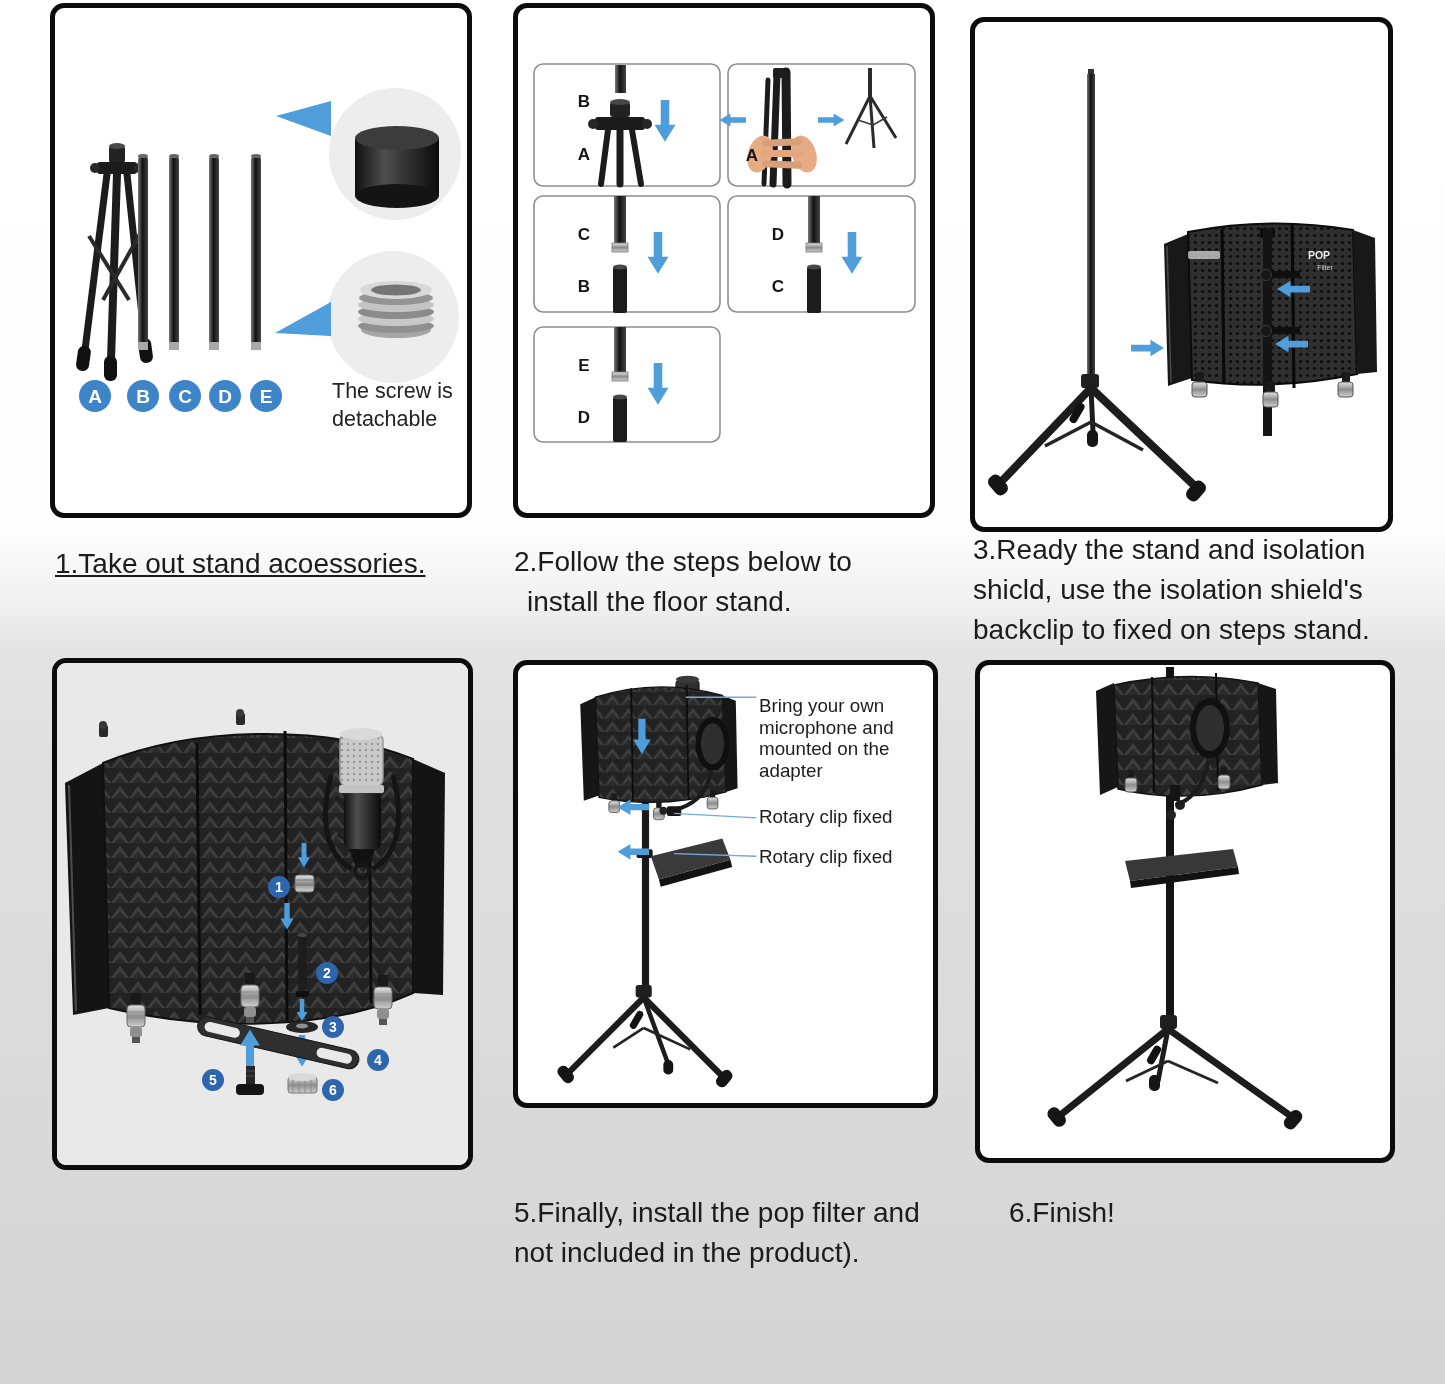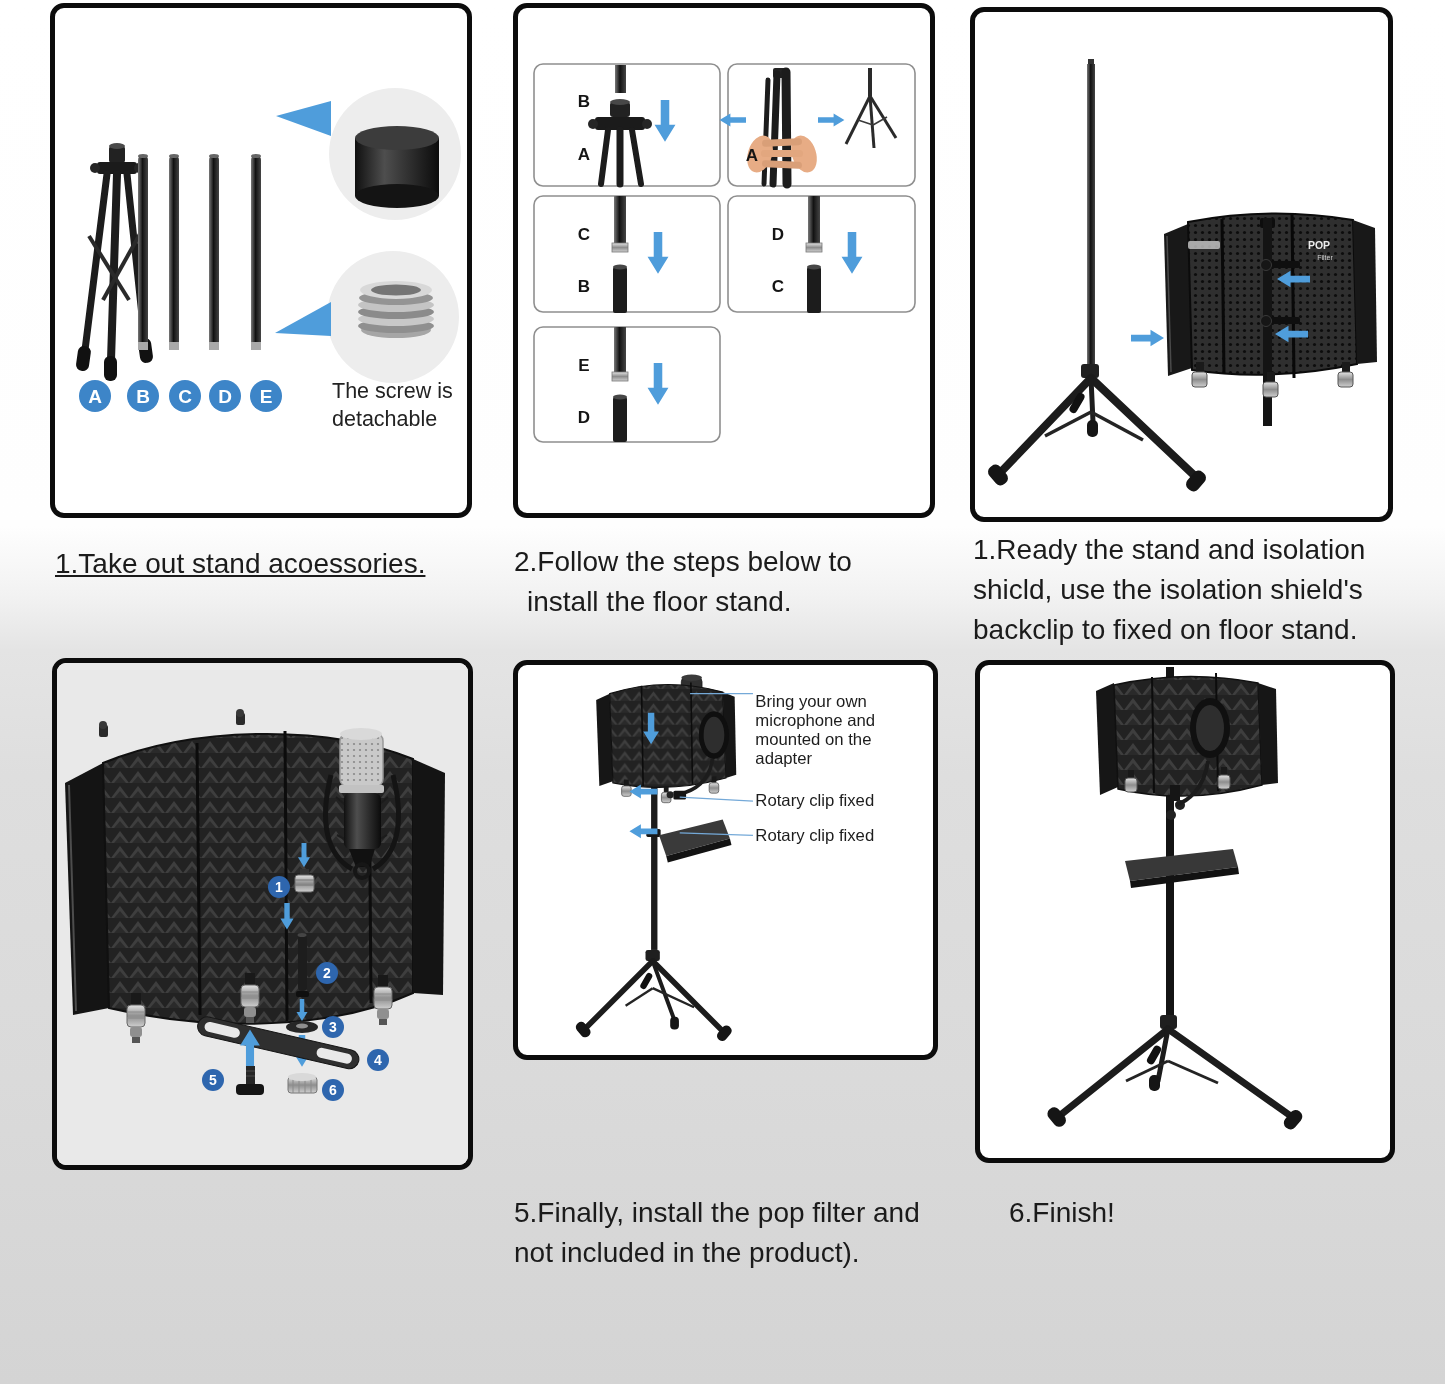--- a/index.html
+++ b/index.html
@@ -202,21 +202,21 @@
     <rect x="94" y="364" width="16" height="9" fill="url(#silverg)" stroke="#777" stroke-width="0.8"></rect>
     <rect x="95" y="389" width="14" height="45" rx="2" fill="#1c1c1c"></rect>
           <ellipse cx="102" cy="389" rx="7" ry="2.5" fill="#474747"></ellipse>
     <text x="66" y="363" class="lbl">E</text>
     <text x="66" y="415" class="lbl">D</text>
     <use href="#arr" transform="translate(140,355) scale(0.95)" fill="#4f9ddb"></use>
   </g>
 </svg>
 </div>
 
-<div class="panel" style="left:970px;top:7px;width:423px;height:515px;">
+<div class="panel" style="left:970px;top:17px;width:423px;height:515px;">
 <svg viewBox="0 0 413 505">
   <g>
     <rect x="113" y="47" width="6" height="6" fill="#333333"></rect>
     <rect x="112" y="52" width="8" height="302" fill="url(#rodg)"></rect>
     <rect x="106" y="352" width="18" height="14" rx="3" fill="#202020"></rect>
     <line x1="116" y1="366" x2="24" y2="462" class="leg" stroke-width="8"></line>
     <line x1="116" y1="366" x2="222" y2="466" class="leg" stroke-width="8"></line>
     <line x1="116" y1="366" x2="118" y2="410" class="leg" stroke-width="5"></line>
     <line x1="116" y1="400" x2="70" y2="424" stroke="#242424" stroke-width="3.5"></line>
     <line x1="116" y1="400" x2="168" y2="428" stroke="#242424" stroke-width="3.5"></line>
@@ -361,21 +361,21 @@
     <circle cx="321" cy="397" r="11" fill="#2e66ae"></circle>
           <text x="321" y="402" class="nlbl">4</text>
     <circle cx="156" cy="417" r="11" fill="#2e66ae"></circle>
           <text x="156" y="422" class="nlbl">5</text>
     <circle cx="276" cy="427" r="11" fill="#2e66ae"></circle>
           <text x="276" y="432" class="nlbl">6</text>
   </g>
 </svg>
 </div>
 
-<div class="panel" style="left:513px;top:660px;width:425px;height:400px;">
+<div class="panel" style="left:513px;top:660px;width:425px;height:448px;">
 <svg viewBox="0 0 415 490">
   <g>
     <rect x="114" y="108" width="8" height="250" fill="#1b1b1b"></rect>
     <rect x="107" y="358" width="18" height="14" rx="3" fill="#1f1f1f"></rect>
     <line x1="116" y1="372" x2="30" y2="458" class="leg" stroke-width="7"></line>
     <line x1="116" y1="372" x2="206" y2="462" class="leg" stroke-width="7"></line>
     <line x1="116" y1="372" x2="144" y2="448" class="leg" stroke-width="5"></line>
     <line x1="116" y1="406" x2="82" y2="428" stroke="#242424" stroke-width="3"></line>
     <line x1="116" y1="406" x2="168" y2="430" stroke="#242424" stroke-width="3"></line>
     <rect x="104" y="386" width="8" height="22" rx="4" fill="#111111" transform="rotate(30 108 397)"></rect>
@@ -483,23 +483,23 @@
 </div>
 
 <div class="caption" style="left:55px;top:544px;width:440px;text-decoration:underline;">
   <div class="cap-line">1.Take out stand acoessories.</div>
 </div>
 <div class="caption" style="left:514px;top:542px;width:445px;">
   <div class="cap-line">2.Follow the steps below to</div>
   <div class="cap-line cap-indent">install the floor stand.</div>
 </div>
 <div class="caption" style="left:973px;top:530px;width:460px;">
-  <div class="cap-line">1.Ready the stand and isolation</div>
+  <div class="cap-line">3.Ready the stand and isolation</div>
   <div class="cap-line">shicld, use the isolation shield's</div>
-  <div class="cap-line">backclip to fixed on floor stand.</div>
+  <div class="cap-line">backclip to fixed on steps stand.</div>
 </div>
 <div class="caption" style="left:514px;top:1193px;width:465px;">
   <div class="cap-line">5.Finally, install the pop filter and</div>
   <div class="cap-line">not included in the product).</div>
 </div>
 <div class="caption" style="left:973px;top:1193px;width:220px;margin-left:36px;">
   <div class="cap-line">6.Finish!</div>
 </div>
 
 </div>

